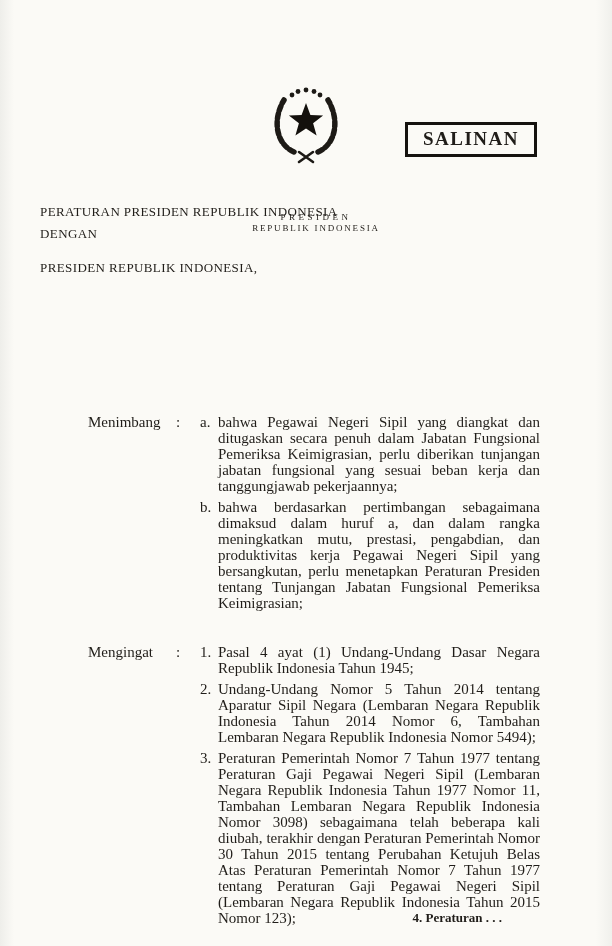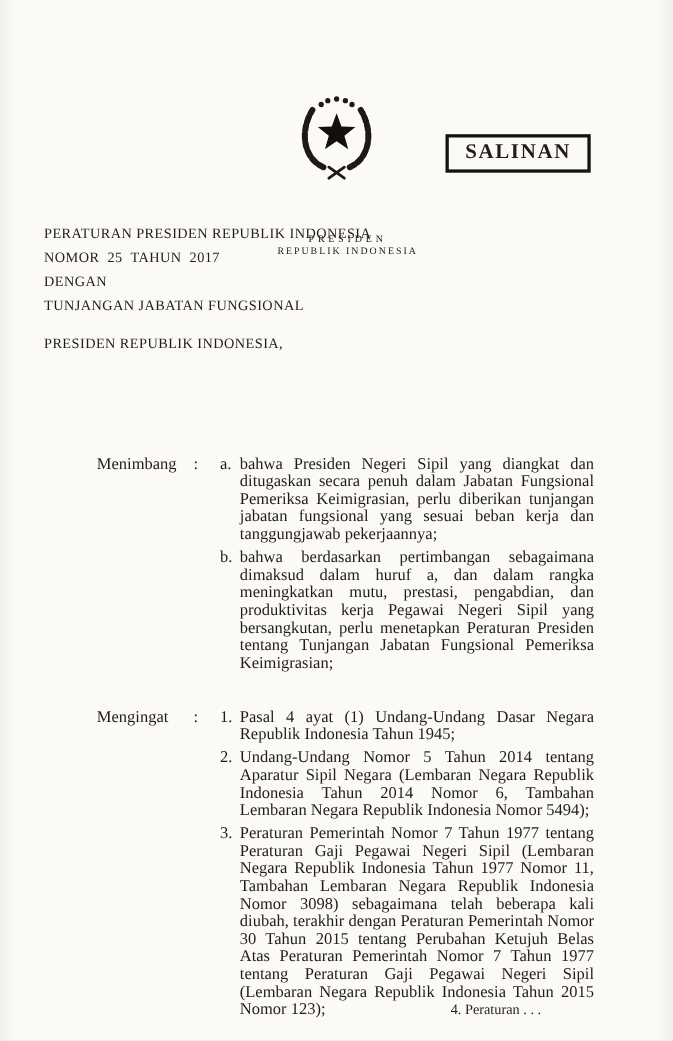--- a/index.html
+++ b/index.html
@@ -94,22 +94,23 @@
   .clause-items { flex: 1; min-width: 0; }
   .item { display: flex; margin-bottom: 5px; }
   .item:last-child { margin-bottom: 0; }
   .item-marker { width: 18px; flex: none; }
   .item-text { flex: 1; text-align: justify; }
 
   
   .catchword {
     position: absolute;
     top: 910px;
-    right: 120px;
+    right: 110px;
     font-size: 13px;
+    font-weight: bold;
   }
 </style>
 </head>
 <body>
 
 <div class="page">
 
   <div class="salinan-box">
     <span>SALINAN</span>
   </div>
@@ -133,35 +134,33 @@
     </svg>
   </div>
 
   <div class="letterhead">
     <div class="letterhead-line1">PRESIDEN</div>
     <div class="letterhead-line2">REPUBLIK INDONESIA</div>
   </div>
 
   <div class="title-block">
     <div class="title-line">PERATURAN PRESIDEN REPUBLIK INDONESIA</div>
-    <div class="title-line">NOMOR  25  TAHUN  2017</div>
     <div class="title-line">DENGAN</div>
-    <div class="title-line">TUNJANGAN JABATAN FUNGSIONAL</div>
     <div class="title-line pre-title">PRESIDEN REPUBLIK INDONESIA,</div>
   </div>
 
   <div class="content">
 
     <div class="clause">
       <div class="clause-label">Menimbang</div>
       <div class="clause-colon">:</div>
       <div class="clause-items">
         <div class="item">
           <span class="item-marker">a.</span>
-          <span class="item-text">bahwa Presiden Negeri Sipil yang diangkat dan ditugaskan secara penuh dalam Jabatan Fungsional Pemeriksa Keimigrasian, perlu diberikan tunjangan jabatan fungsional yang sesuai beban kerja dan tanggungjawab pekerjaannya;</span>
+          <span class="item-text">bahwa Pegawai Negeri Sipil yang diangkat dan ditugaskan secara penuh dalam Jabatan Fungsional Pemeriksa Keimigrasian, perlu diberikan tunjangan jabatan fungsional yang sesuai beban kerja dan tanggungjawab pekerjaannya;</span>
         </div>
         <div class="item">
           <span class="item-marker">b.</span>
           <span class="item-text">bahwa berdasarkan pertimbangan sebagaimana dimaksud dalam huruf a, dan dalam rangka meningkatkan mutu, prestasi, pengabdian, dan produktivitas kerja Pegawai Negeri Sipil yang bersangkutan, perlu menetapkan Peraturan Presiden tentang Tunjangan Jabatan Fungsional Pemeriksa Keimigrasian;</span>
         </div>
       </div>
     </div>
 
     <div class="clause">
       <div class="clause-label">Mengingat</div>

